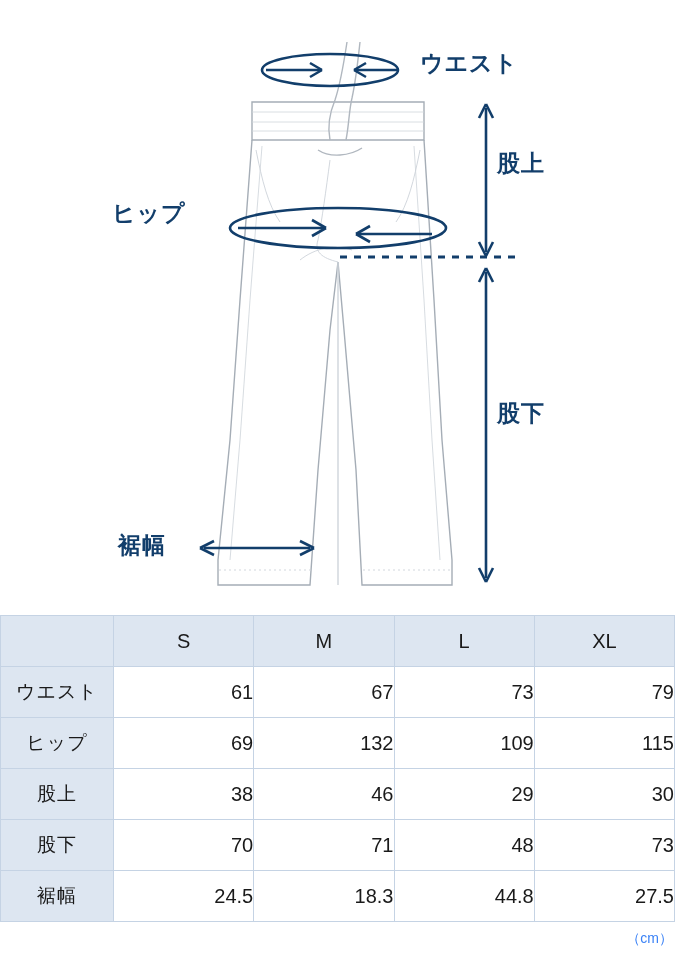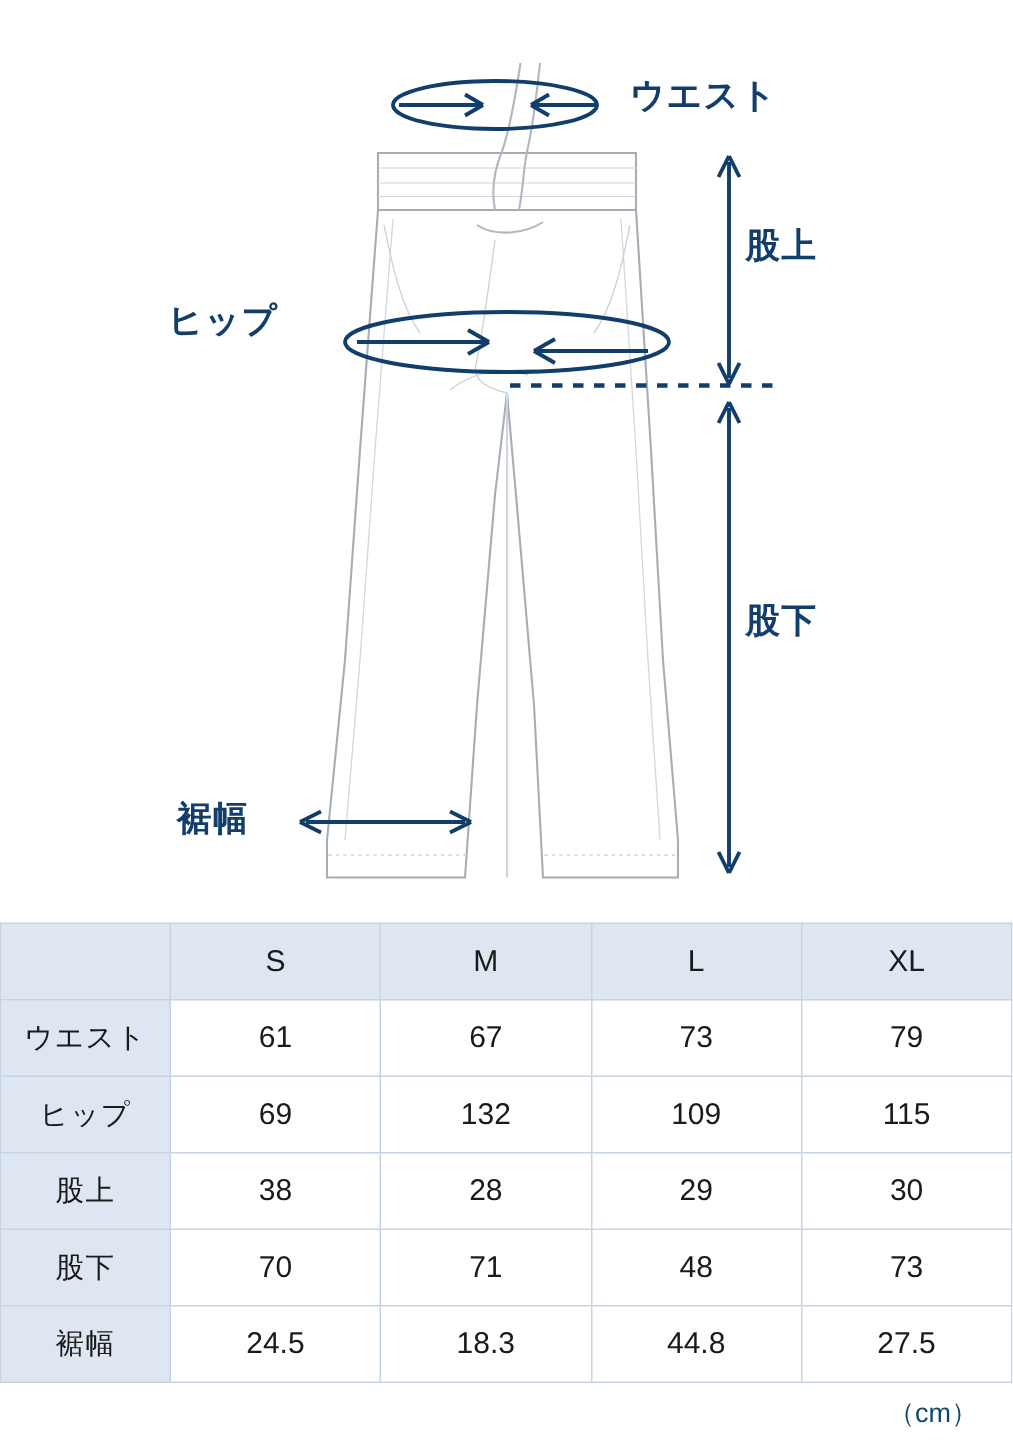--- a/index.html
+++ b/index.html
@@ -54,27 +54,28 @@
   table.size-table thead th {
     background: #dde6f1;
   }
   table.size-table tbody th {
     background: #dde6f1;
     font-size: 19px;
     letter-spacing: 1px;
   }
   table.size-table tbody td {
     background: #ffffff;
+    text-align: right;
   }
   col.first-col { width: 113px; }
   .unit-note {
     text-align: right;
-    padding: 8px 23px 0 0;
-    font-size: 18px;
-    color: #0c4a6e;
+    padding: 8px 2px 0 0;
+    font-size: 14px;
+    color: #3b82f6;
   }
 </style>
 </head>
 <body>
 
 <div id="diagram-area">
   <svg width="675" height="615" viewBox="0 0 675 615">
 
     <g fill="none" stroke="#a5adb6" stroke-width="1.4">
 
@@ -168,21 +169,21 @@
     <tr>
       <th>ヒップ</th>
       <td>69</td>
       <td>132</td>
       <td>109</td>
       <td>115</td>
     </tr>
     <tr>
       <th>股上</th>
       <td>38</td>
-      <td>28</td>
+      <td>46</td>
       <td>29</td>
       <td>30</td>
     </tr>
     <tr>
       <th>股下</th>
       <td>70</td>
       <td>71</td>
       <td>48</td>
       <td>73</td>
     </tr>

